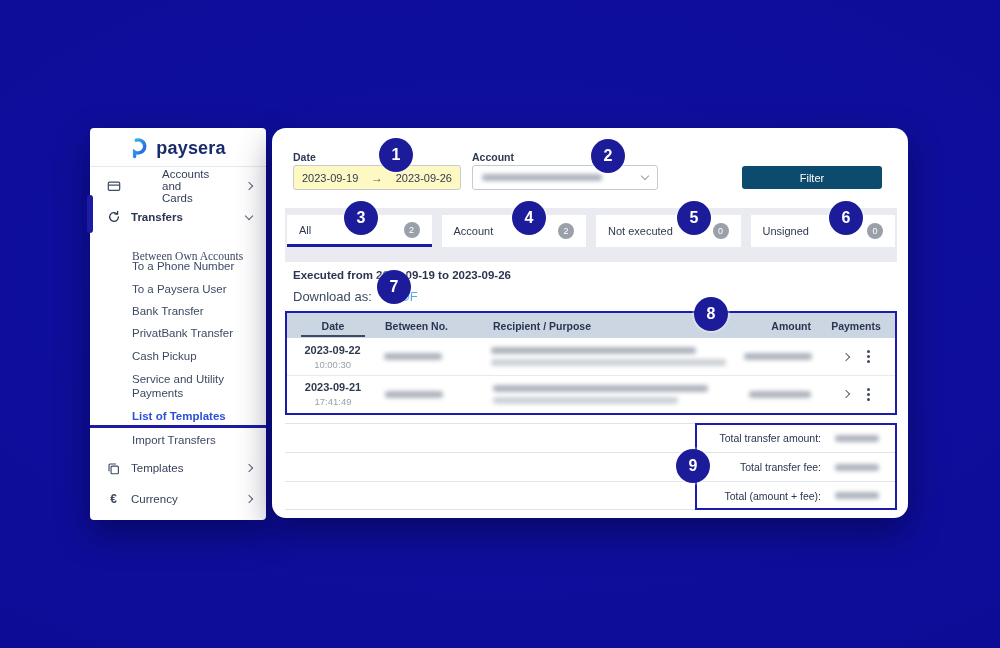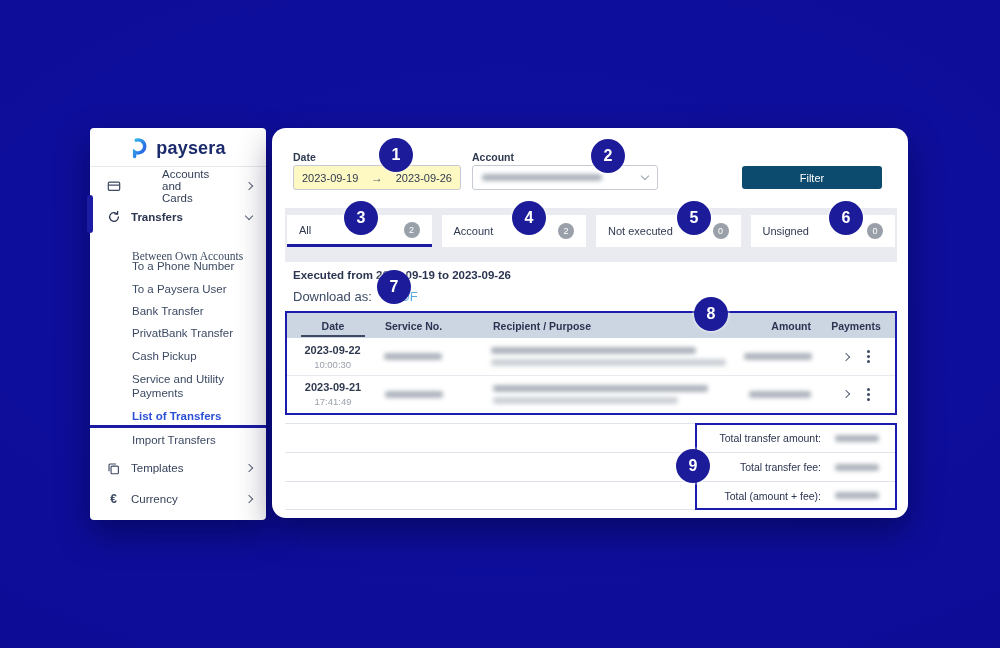--- a/index.html
+++ b/index.html
@@ -129,21 +129,21 @@
     <span class="chev down"></span>
   </div>
 
   <div class="sub-item" style="top:122px;font-family:Liberation Serif, serif;">Between Own Accounts</div>
   <div class="sub-item" style="top:132px;">To a Phone Number</div>
   <div class="sub-item" style="top:155px;">To a Paysera User</div>
   <div class="sub-item" style="top:177px;">Bank Transfer</div>
   <div class="sub-item" style="top:199px;">PrivatBank Transfer</div>
   <div class="sub-item" style="top:222px;">Cash Pickup</div>
   <div class="sub-item" style="top:245px;">Service and Utility Payments</div>
-  <div class="sub-item active" style="top:282px;">List of Transfers</div>
+  <div class="sub-item active" style="top:282px;">List of Templates</div>
 
   <div class="side-thick-divider"></div>
 
   <div class="sub-item" style="top:306px;">Import Transfers</div>
 
   <div class="nav-row" style="top:330px;">
     <span class="icon">
       <svg width="13" height="13" viewBox="0 0 16 16">
           <rect x="5" y="5" width="9" height="9.5" rx="1.2" fill="none" stroke="#3c4a63" stroke-width="1.4"></rect>
           <path d="M11 2.5 H3.7 A1.2 1.2 0 0 0 2.5 3.7 V11.5" fill="none" stroke="#3c4a63" stroke-width="1.4"></path>
@@ -201,21 +201,21 @@
     <span>Download as:</span>
     <span class="pdf-link">PDF</span>
   </div>
 
   <div class="transfer-table">
     <div class="t-header">
       <div class="c-date">
         <span>Date</span>
         <span class="sort-underline"></span>
       </div>
-      <div class="c-no">Service No.</div>
+      <div class="c-no">Between No.</div>
       <div class="c-rec" style="flex-direction:row;">Recipient / Purpose</div>
       <div class="c-amt">Amount</div>
       <div class="c-act">Payments</div>
     </div>
 
     <div class="t-row" style="border-top:none;">
       <div class="c-date">
         <span class="row-date">2023-09-22</span>
         <span class="row-time">10:00:30</span>
       </div>

